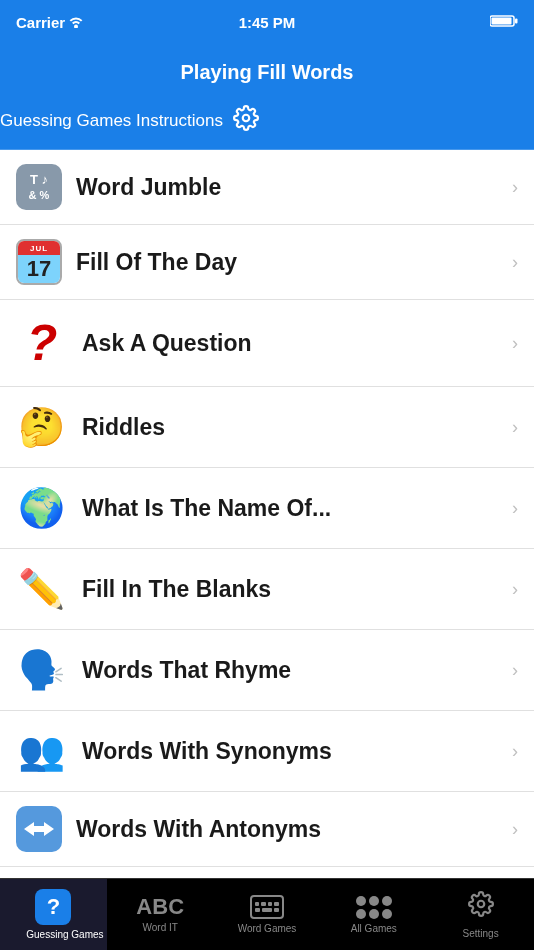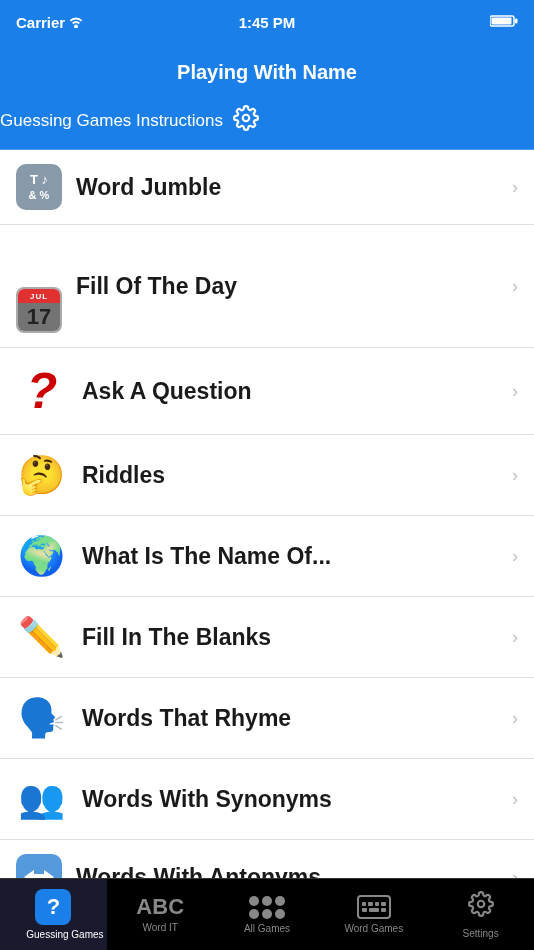--- a/index.html
+++ b/index.html
@@ -210,21 +210,20 @@
       width: 46px;
       height: 46px;
       border: 2px solid #aaa;
       border-radius: 8px;
       display: flex;
       flex-direction: column;
       align-items: center;
       justify-content: flex-start;
       overflow: hidden;
       flex-shrink: 0;
-      margin-top: 48px;
     }
     .calendar-top {
       background: #e03030;
       width: 100%;
       height: 14px;
       display: flex;
       align-items: center;
       justify-content: center;
       font-size: 8px;
       color: white;
@@ -232,21 +231,21 @@
       letter-spacing: 1px;
     }
     .calendar-bottom {
       flex: 1;
       display: flex;
       align-items: center;
       justify-content: center;
       font-size: 22px;
       font-weight: 700;
       color: #222;
-      background: #737373;
+      background: #7dd3fc;
       width: 100%;
     }
   </style>
 </head>
 <body>
 
 <div class="status-bar">
   <div class="status-bar-left">
     <span>Carrier</span>
     <span>
@@ -263,21 +262,21 @@
       <svg width="28" height="14" viewBox="0 0 28 14" fill="white">
         <rect x="0" y="2" width="24" height="10" rx="2" fill="none" stroke="white" stroke-width="1.5"></rect>
         <rect x="1.5" y="3.5" width="20" height="7" rx="1" fill="white"></rect>
         <rect x="25" y="4.5" width="2.5" height="5" rx="1" fill="white"></rect>
       </svg>
     </span>
   </div>
 </div>
 
 <div class="nav-bar">
-  <span class="nav-title">Playing With Name</span>
+  <span class="nav-title">Playing Fill Words</span>
 </div>
 
 <div class="sub-header">
   <span class="sub-header-text">Guessing Games Instructions</span>
   <button class="gear-btn">
     <svg width="26" height="26" viewBox="0 0 24 24" fill="none" stroke="white" stroke-width="2" stroke-linecap="round" stroke-linejoin="round">
       <circle cx="12" cy="12" r="3"></circle>
       <path d="M19.4 15a1.65 1.65 0 0 0 .33 1.82l.06.06a2 2 0 0 1-2.83 2.83l-.06-.06a1.65 1.65 0 0 0-1.82-.33 1.65 1.65 0 0 0-1 1.51V21a2 2 0 0 1-4 0v-.09A1.65 1.65 0 0 0 9 19.4a1.65 1.65 0 0 0-1.82.33l-.06.06a2 2 0 0 1-2.83-2.83l.06-.06A1.65 1.65 0 0 0 4.68 15a1.65 1.65 0 0 0-1.51-1H3a2 2 0 0 1 0-4h.09A1.65 1.65 0 0 0 4.6 9a1.65 1.65 0 0 0-.33-1.82l-.06-.06a2 2 0 0 1 2.83-2.83l.06.06A1.65 1.65 0 0 0 9 4.68a1.65 1.65 0 0 0 1-1.51V3a2 2 0 0 1 4 0v.09a1.65 1.65 0 0 0 1 1.51 1.65 1.65 0 0 0 1.82-.33l.06-.06a2 2 0 0 1 2.83 2.83l-.06.06A1.65 1.65 0 0 0 19.4 9a1.65 1.65 0 0 0 1.51 1H21a2 2 0 0 1 0 4h-.09a1.65 1.65 0 0 0-1.51 1z"></path>
     </svg>
   </button>
@@ -359,46 +358,46 @@
     </div>
     <span class="tab-label" style="color:white;">Guessing Games</span>
   </div>
 
   <div class="tab-item">
     <span class="tab-abc">ABC</span>
     <span class="tab-label">Word IT</span>
   </div>
 
   <div class="tab-item">
-    <div class="dots-icon">
-      <div class="dot"></div>
-      <div class="dot"></div>
-      <div class="dot"></div>
-      <div class="dot"></div>
-      <div class="dot"></div>
-      <div class="dot"></div>
-    </div>
-    <span class="tab-label">All Games</span>
-  </div>
-
-  <div class="tab-item">
     <div style="width:34px; height:24px; border:2px solid #888; border-radius:4px; display:flex; flex-direction:column; gap:2px; padding:3px; justify-content:center;">
       <div style="display:flex; gap:2px;">
         <div style="flex:1; height:4px; background:#888; border-radius:1px;"></div>
         <div style="flex:1; height:4px; background:#888; border-radius:1px;"></div>
         <div style="flex:1; height:4px; background:#888; border-radius:1px;"></div>
         <div style="flex:1; height:4px; background:#888; border-radius:1px;"></div>
       </div>
       <div style="display:flex; gap:2px;">
         <div style="flex:1; height:4px; background:#888; border-radius:1px;"></div>
         <div style="flex:2; height:4px; background:#888; border-radius:1px;"></div>
         <div style="flex:1; height:4px; background:#888; border-radius:1px;"></div>
       </div>
     </div>
     <span class="tab-label">Word Games</span>
+  </div>
+
+  <div class="tab-item">
+    <div class="dots-icon">
+      <div class="dot"></div>
+      <div class="dot"></div>
+      <div class="dot"></div>
+      <div class="dot"></div>
+      <div class="dot"></div>
+      <div class="dot"></div>
+    </div>
+    <span class="tab-label">All Games</span>
   </div>
 
   <div class="tab-item">
     <span class="settings-gear">
       <svg width="26" height="26" viewBox="0 0 24 24" fill="none" stroke="#888" stroke-width="2" stroke-linecap="round" stroke-linejoin="round">
         <circle cx="12" cy="12" r="3"></circle>
         <path d="M19.4 15a1.65 1.65 0 0 0 .33 1.82l.06.06a2 2 0 0 1-2.83 2.83l-.06-.06a1.65 1.65 0 0 0-1.82-.33 1.65 1.65 0 0 0-1 1.51V21a2 2 0 0 1-4 0v-.09A1.65 1.65 0 0 0 9 19.4a1.65 1.65 0 0 0-1.82.33l-.06.06a2 2 0 0 1-2.83-2.83l.06-.06A1.65 1.65 0 0 0 4.68 15a1.65 1.65 0 0 0-1.51-1H3a2 2 0 0 1 0-4h.09A1.65 1.65 0 0 0 4.6 9a1.65 1.65 0 0 0-.33-1.82l-.06-.06a2 2 0 0 1 2.83-2.83l.06.06A1.65 1.65 0 0 0 9 4.68a1.65 1.65 0 0 0 1-1.51V3a2 2 0 0 1 4 0v.09a1.65 1.65 0 0 0 1 1.51 1.65 1.65 0 0 0 1.82-.33l.06-.06a2 2 0 0 1 2.83 2.83l-.06.06A1.65 1.65 0 0 0 19.4 9a1.65 1.65 0 0 0 1.51 1H21a2 2 0 0 1 0 4h-.09a1.65 1.65 0 0 0-1.51 1z"></path>
       </svg>
     </span>
     <span class="tab-label">Settings</span>

